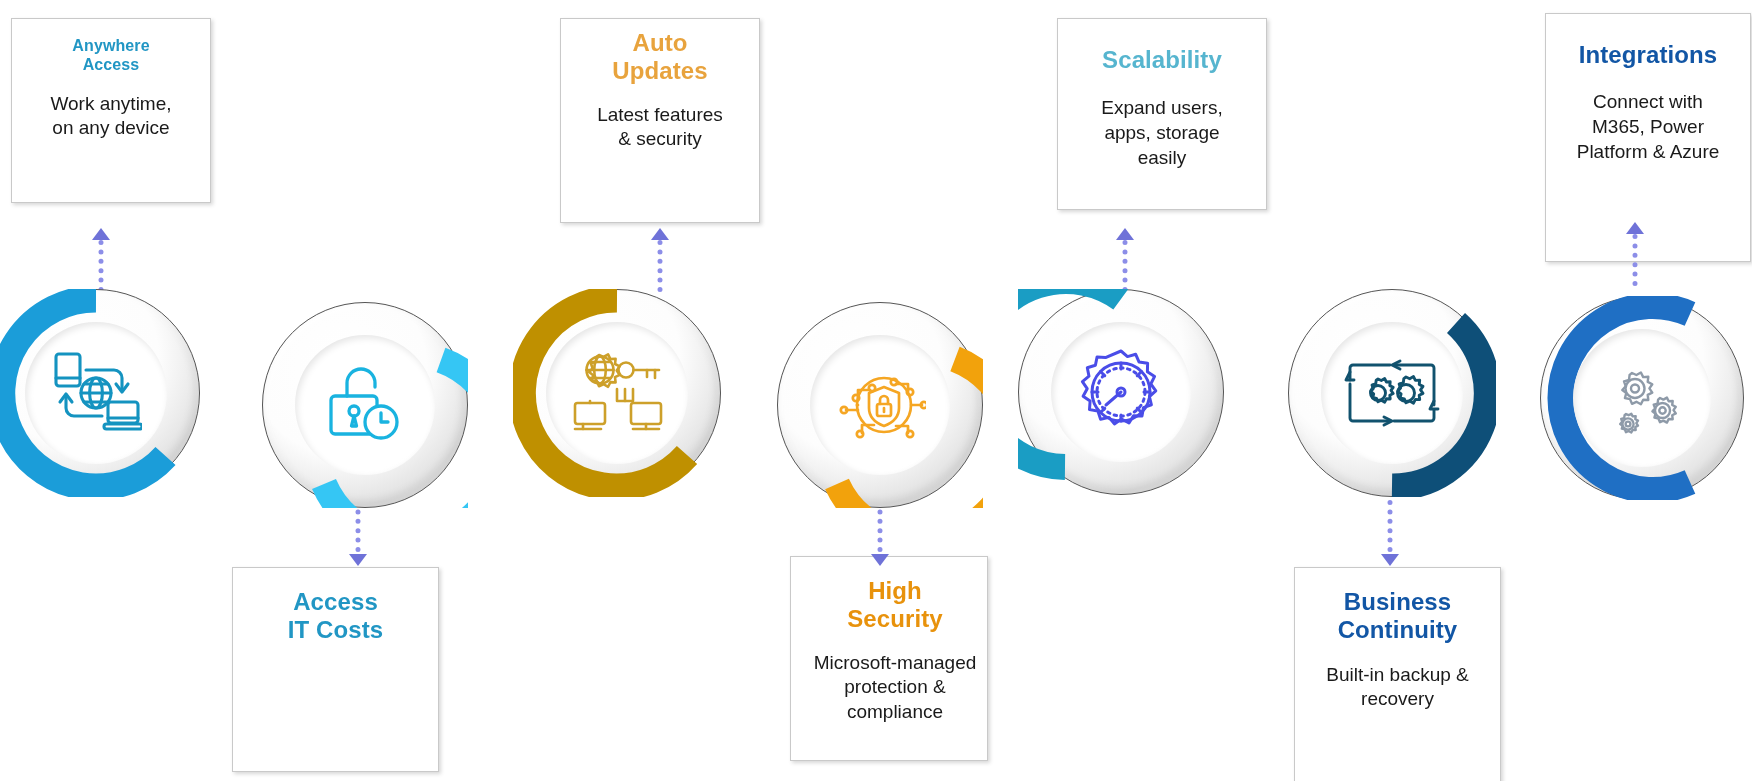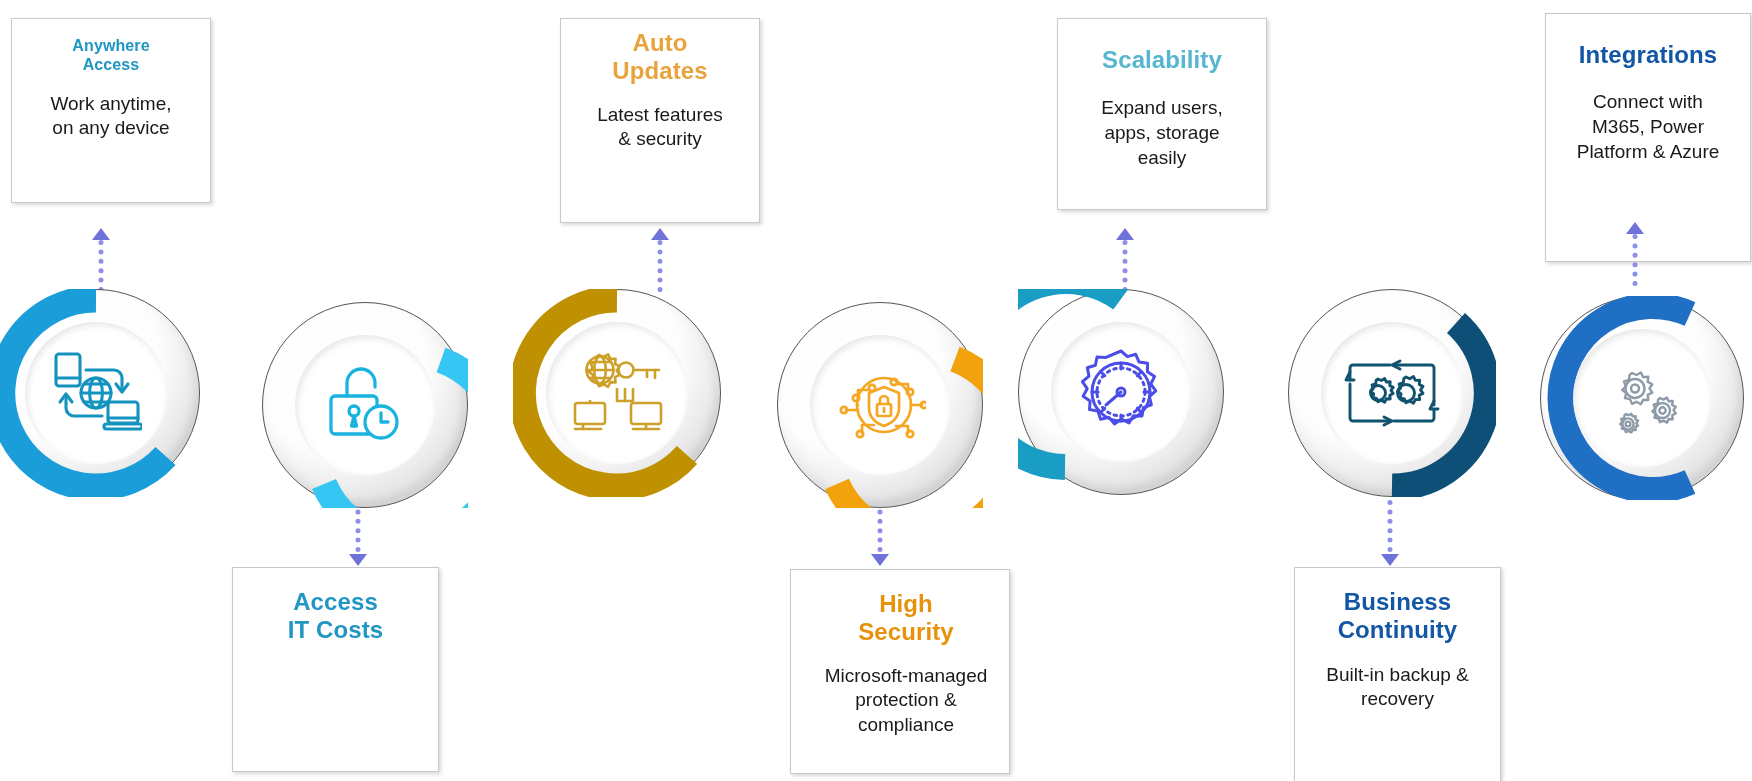--- a/index.html
+++ b/index.html
@@ -93,21 +93,21 @@
     <div class="card-title" style="color:#e8a33d;font-size:24px;margin-top:0;">
       <span>Auto</span><br>
       <span>Updates</span>
     </div>
     <div class="card-desc" style="font-size:19px;margin-top:17px;text-align:center;">
       <span>Latest features</span><br>
       <span>&amp; security</span>
     </div>
   </div>
 
-  <div class="card" style="left:790px;top:569px;width:220px;height:205px;padding-left:20px;">
+  <div class="card" style="left:790px;top:556px;width:198px;height:205px;padding-left:20px;">
     <div class="card-title" style="color:#e8920c;font-size:24px;margin-top:10px;">
       <span>High</span><br>
       <span>Security</span>
     </div>
     <div class="card-desc" style="font-size:19px;margin-top:17px;">
       <span>Microsoft-managed</span><br>
       <span>protection &amp;</span><br>
       <span>compliance</span>
     </div>
   </div>

